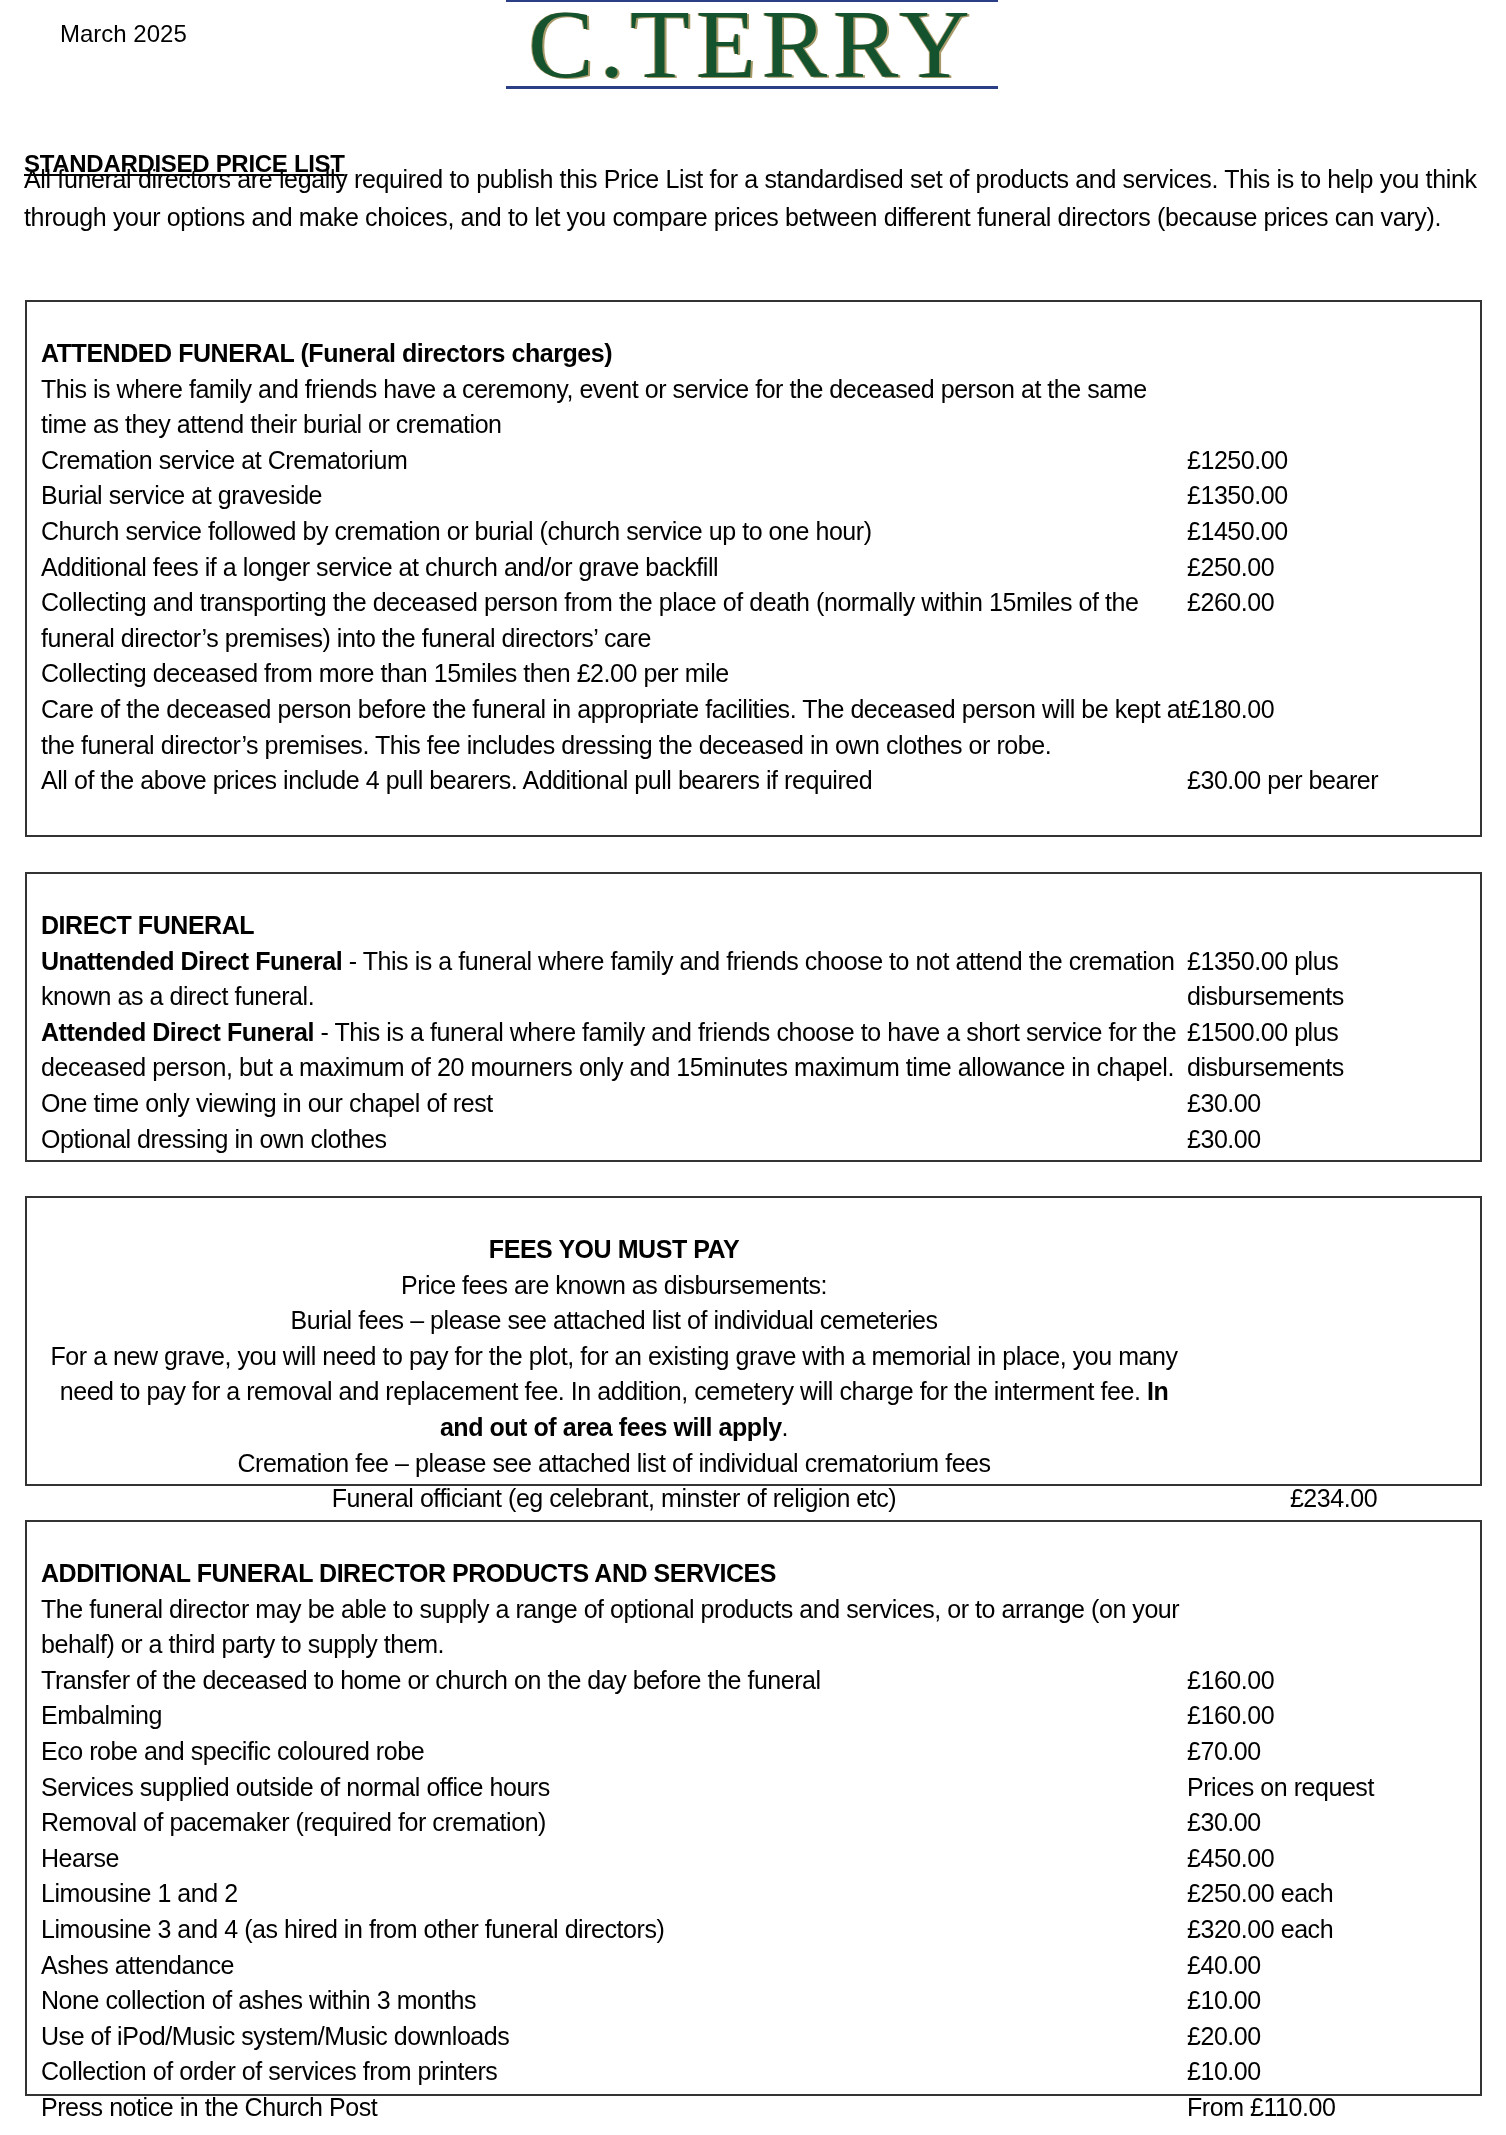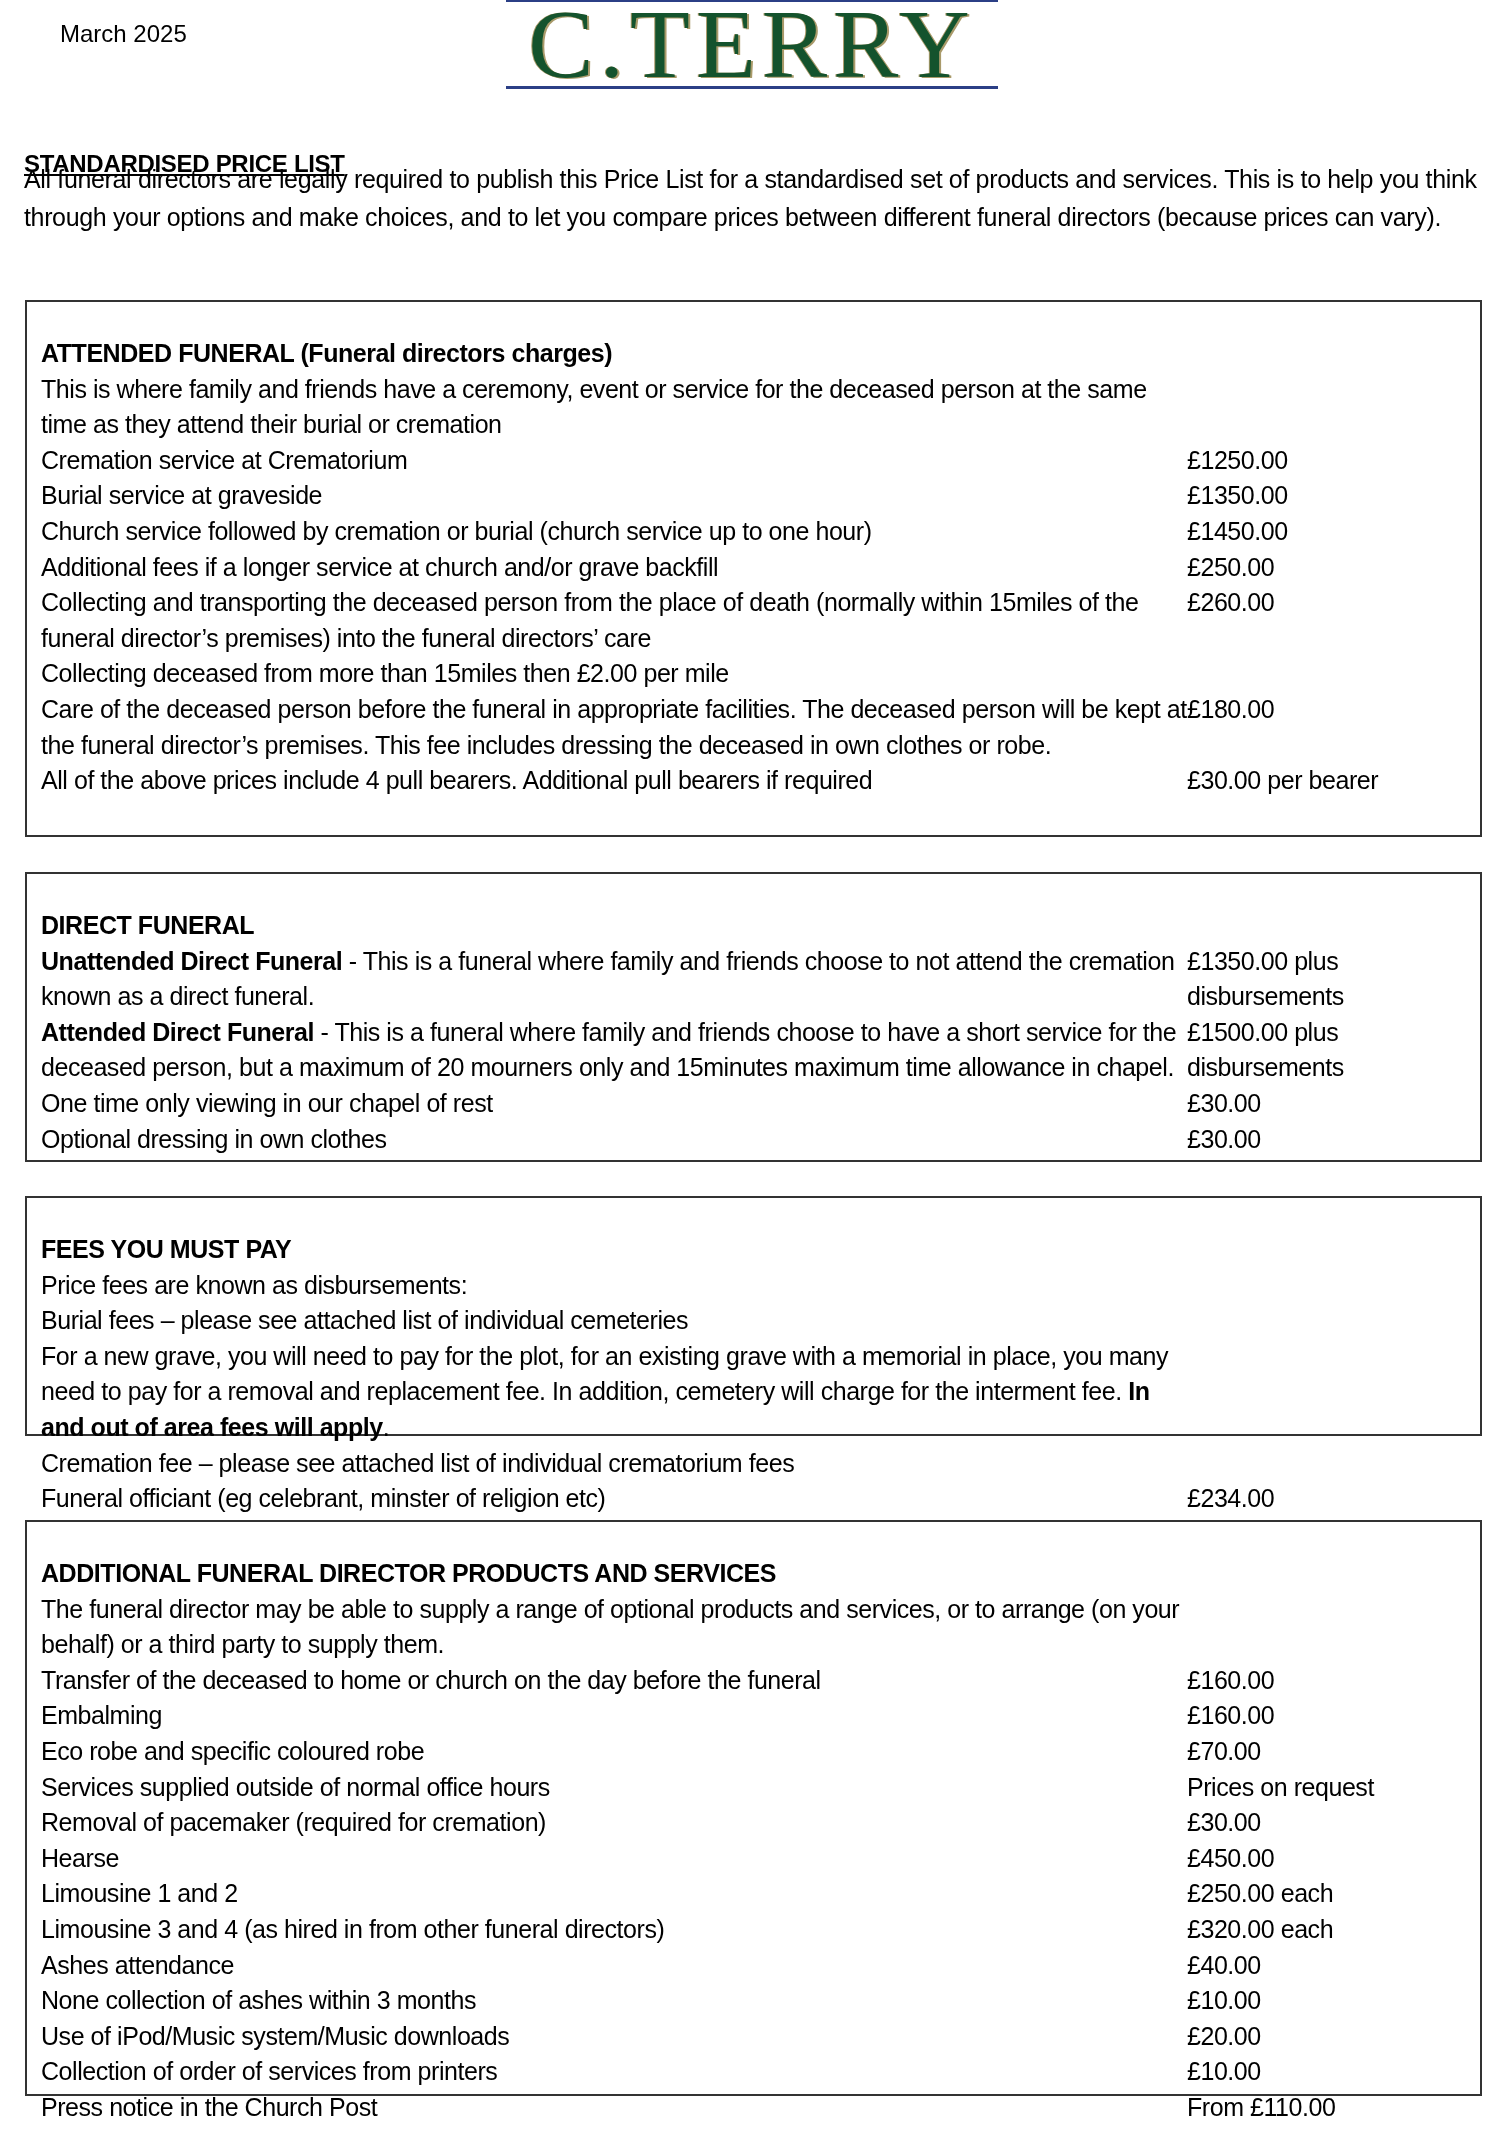--- a/index.html
+++ b/index.html
@@ -101,21 +101,21 @@
   <div class="row">
       <div class="desc">One time only viewing in our chapel of rest</div>
       <div class="price">£30.00</div>
     </div>
   <div class="row">
       <div class="desc">Optional dressing in own clothes</div>
       <div class="price">£30.00</div>
     </div>
 </div>
 
-<div class="box" style="top:1196px; height:240px;">
+<div class="box" style="top:1196px; height:290px;text-align:center;">
   <div class="row">
       <div class="desc heading">FEES YOU MUST PAY</div>
       <div class="price"></div>
     </div>
   <div class="row">
       <div class="desc">Price fees are known as disbursements:</div>
       <div class="price"></div>
     </div>
   <div class="row">
       <div class="desc">Burial fees – please see attached list of individual cemeteries</div>

